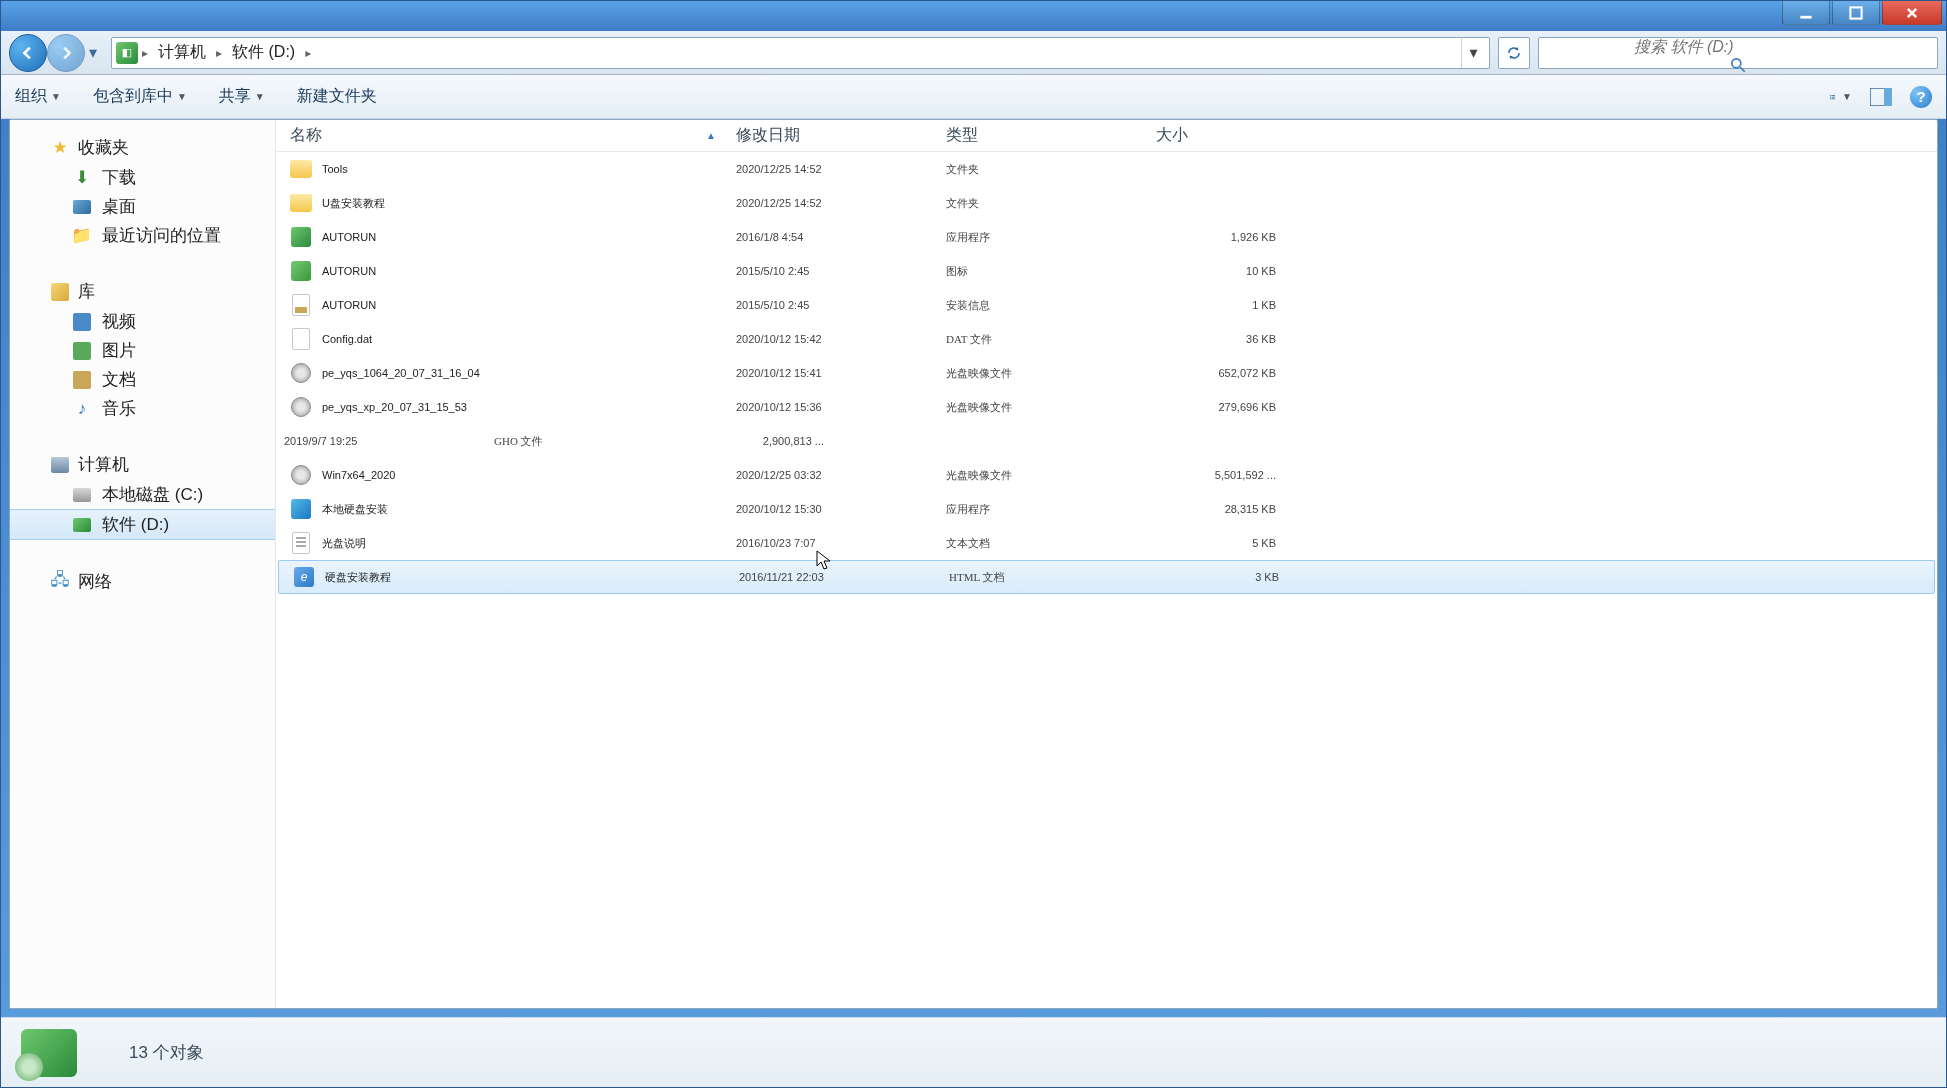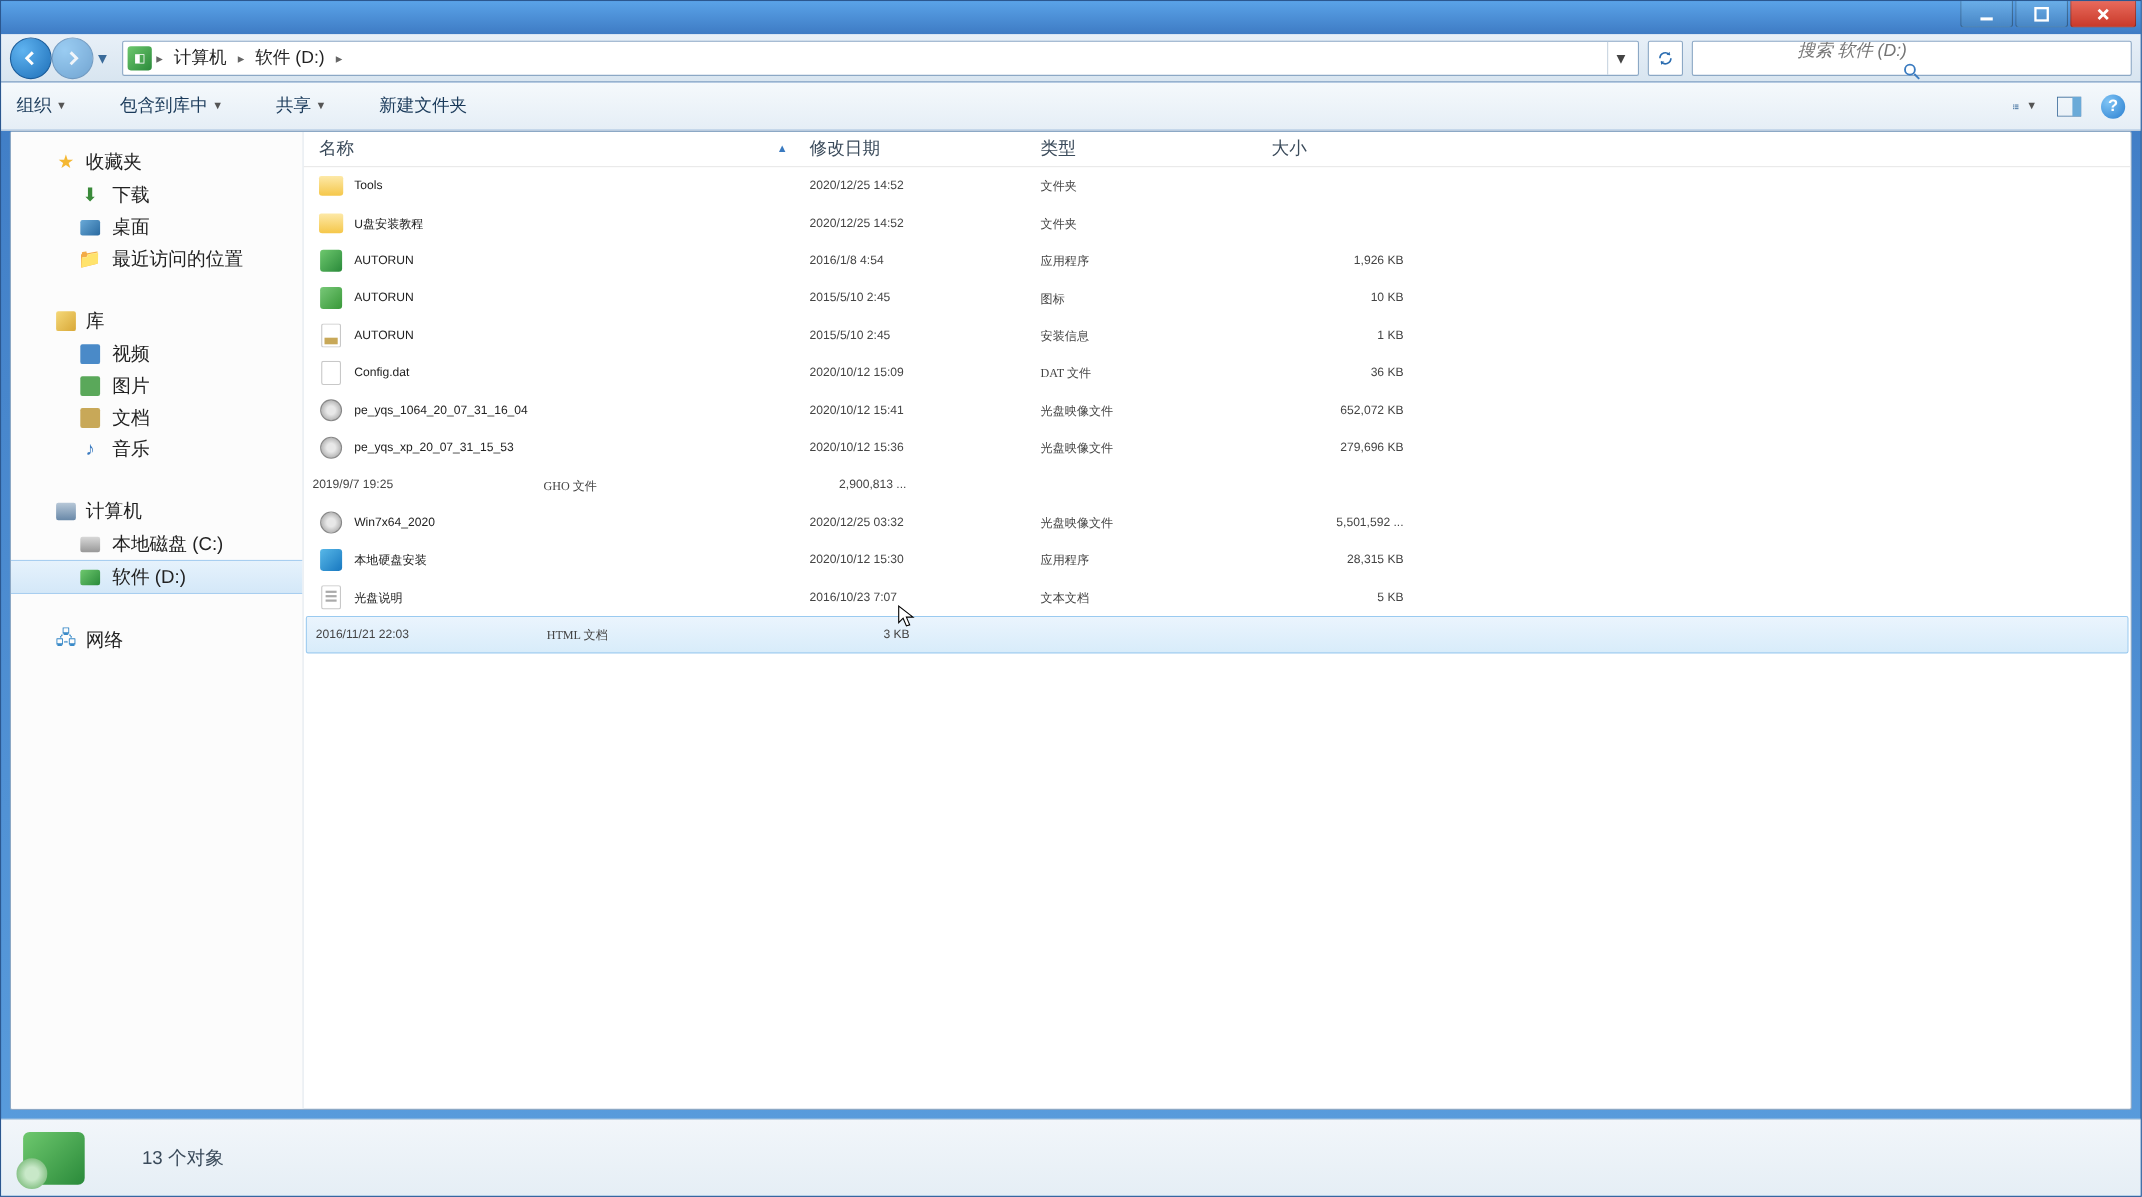--- a/index.html
+++ b/index.html
@@ -97,21 +97,21 @@
 }
 .search-icon { color: #3a7bc0; }
 
 .toolbar {
   height: 44px;
   background: linear-gradient(to bottom, #f5f9fc, #e5eef6);
   border-bottom: 1px solid #c8d4e0;
   display: flex;
   align-items: center;
   padding: 0 14px;
-  gap: 48px;
+  gap: 32px;
 }
 .tb-item { font-size: 16px; color: #1a3a5a; display: flex; align-items: center; gap: 4px; }
 .tb-item .drop { font-size: 10px; color: #555; }
 .tb-right { margin-left: auto; display: flex; align-items: center; gap: 18px; }
 .tb-icon { width: 22px; height: 22px; display:flex; align-items:center; justify-content:center; }
 .view-icon { color: #3a6b9a; }
 .help-icon {
   width: 22px; height: 22px; border-radius: 50%;
   background: radial-gradient(circle at 30% 30%, #7fc4f5, #2a7fd0);
   color: #fff; font-size: 15px; font-weight: bold;
@@ -504,21 +504,21 @@
             <div class="ftype">安装信息</div>
             <div class="fsize">1 KB</div>
           </div>
           <div class="row">
             <div class="fname">
               <span class="ficon">
                 <span class="dat-icon"></span>
               </span>
               <span>Config.dat</span>
             </div>
-            <div class="fdate">2020/10/12 15:09</div>
+            <div class="fdate">2020/10/12 15:42</div>
             <div class="ftype">DAT 文件</div>
             <div class="fsize">36 KB</div>
           </div>
           <div class="row">
             <div class="fname">
               <span class="ficon">
                 <span class="iso-icon"></span>
               </span>
               <span>pe_yqs_1064_20_07_31_16_04</span>
             </div>
@@ -569,20 +569,26 @@
               <span class="ficon">
                 <span class="txt-icon"></span>
               </span>
               <span>光盘说明</span>
             </div>
             <div class="fdate">2016/10/23 7:07</div>
             <div class="ftype">文本文档</div>
             <div class="fsize">5 KB</div>
           </div>
           <div class="row selected">
+            <div class="fname">
+              <span class="ficon">
+                <span class="html-icon"></span>
+              </span>
+              <span>硬盘安装教程</span>
+            </div>
             <div class="fdate">2016/11/21 22:03</div>
             <div class="ftype">HTML 文档</div>
             <div class="fsize">3 KB</div>
           </div>
         </div>
 
       <svg class="cursor" viewBox="0 0 16 22">
         <path d="M1 1L1 16L5 12L8 19L11 18L8 11L14 11Z" fill="#fff" stroke="#000" stroke-width="1"></path>
       </svg>
     </div>

